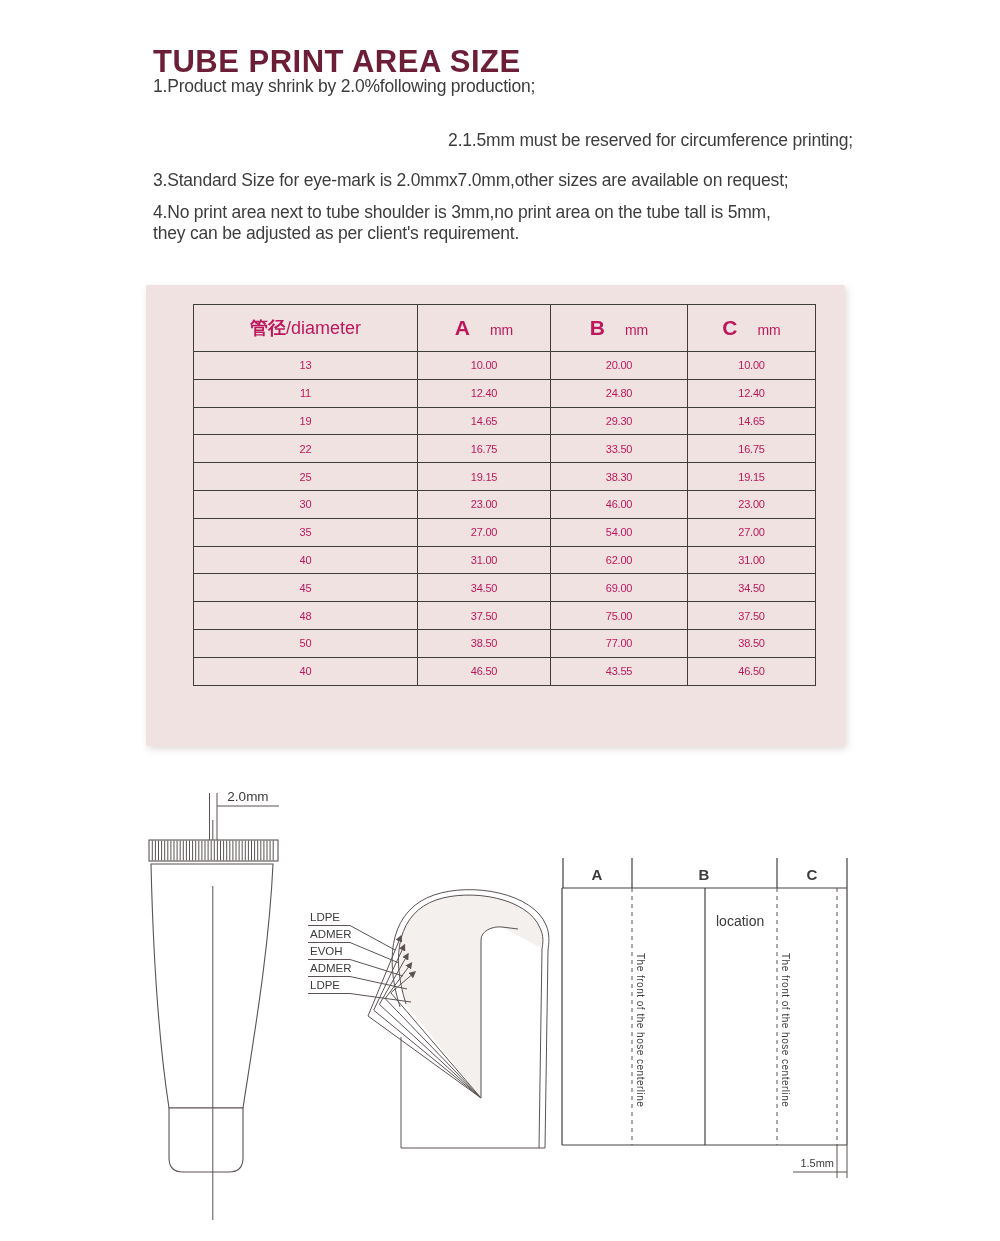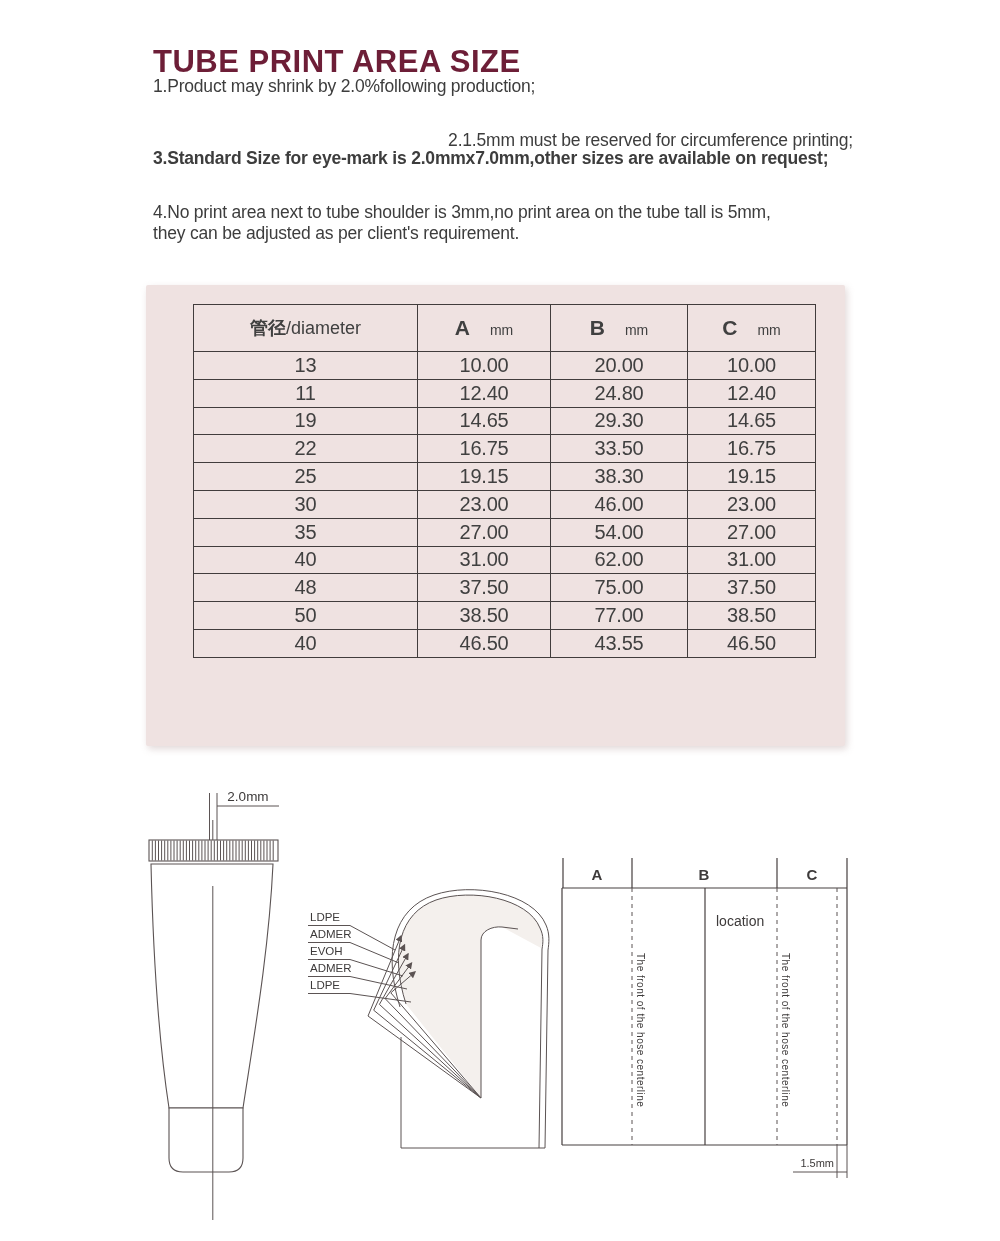--- a/index.html
+++ b/index.html
@@ -10,36 +10,36 @@
   #doc-title{
     position:absolute;left:153px;top:44px;font-size:31px;font-weight:bold;
     letter-spacing:0.5px;color:#6d1e37;
   }
   .note{
     position:absolute;left:153px;width:700px;font-size:17.5px;line-height:21px;
     letter-spacing:-0.2px;color:#3d3d3d;white-space:pre-line;
   }
   #note-0{top:76px;}
   #note-1{top:130px;text-align:right;}
-  #note-2{top:148px;font-weight:bold;}
+  #note-2{top:170px;}
   #note-3{top:202px;}
   #spec-panel{
     position:absolute;left:146px;top:285px;width:699px;height:461px;
     background:#efe2e1;border-radius:2px;box-shadow:2px 3px 7px rgba(190,170,170,0.45);
   }
   #spec-table{
     position:absolute;left:193px;top:304px;width:622px;border-collapse:collapse;
     table-layout:fixed;background:transparent;
   }
   #spec-table th,#spec-table td{
     border:1.6px solid #413c3c;text-align:center;vertical-align:middle;
-    padding:0;color:#404040;
+    padding:0;color:#be185d;
   }
   #spec-table thead th{height:46px;font-size:18px;font-weight:normal;}
-  #spec-table tbody td{height:26.8px;font-size:20px;letter-spacing:-0.2px;}
+  #spec-table tbody td{height:26.8px;font-size:11px;letter-spacing:-0.2px;}
   #spec-table .hd-bold{font-weight:bold;}
   #spec-table .hd-letter{font-weight:bold;font-size:21px;}
   #spec-table .hd-unit{font-size:14px;font-weight:normal;margin-left:20px;}
   #diagram-svg{position:absolute;left:0;top:760px;}
   .dline{stroke:#5b5353;stroke-width:1;fill:none;}
   .dline-dark{stroke:#474040;stroke-width:1.2;fill:none;}
   .ddash{stroke:#5b5353;stroke-width:1;fill:none;stroke-dasharray:4 4;}
   .dtext{fill:#3d3a3a;stroke:none;}
 </style>
 </head>
@@ -121,20 +121,26 @@
           <td>35</td>
           <td>27.00</td>
           <td>54.00</td>
           <td>27.00</td>
         </tr>
         <tr>
           <td>40</td>
           <td>31.00</td>
           <td>62.00</td>
           <td>31.00</td>
+        </tr>
+        <tr>
+          <td>45</td>
+          <td>34.50</td>
+          <td>69.00</td>
+          <td>34.50</td>
         </tr>
         <tr>
           <td>48</td>
           <td>37.50</td>
           <td>75.00</td>
           <td>37.50</td>
         </tr>
         <tr>
           <td>50</td>
           <td>38.50</td>

